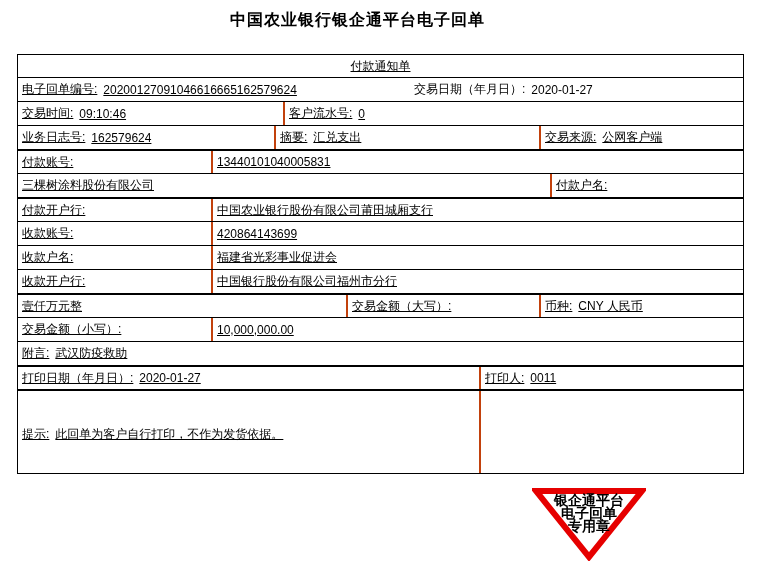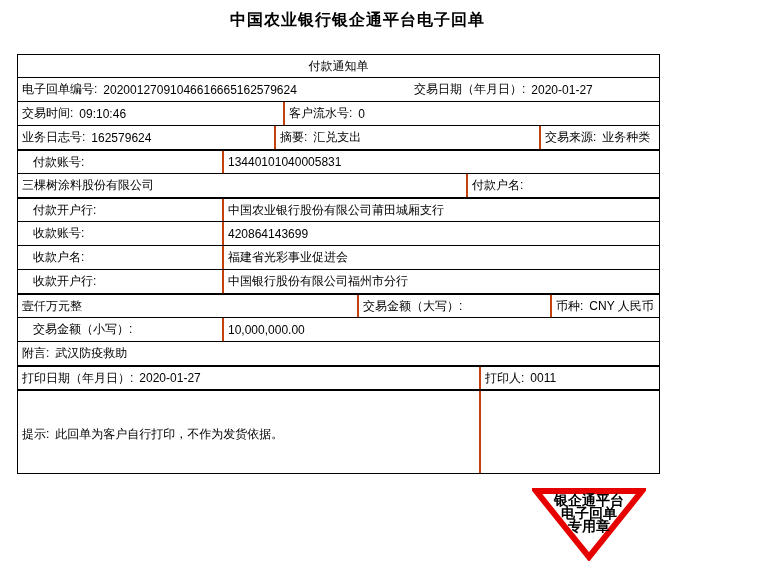--- a/index.html
+++ b/index.html
@@ -5,41 +5,41 @@
   html,body{margin:0;padding:0;}
   body{
     width:761px;height:574px;position:relative;background:#ffffff;color:#000;
     font-family:"Liberation Sans","DejaVu Sans",sans-serif;
   }
   .title{
     position:absolute;top:10px;left:0;width:715px;text-align:center;
     font-size:16px;font-weight:bold;letter-spacing:1px;
   }
   .tbl{
-    position:absolute;left:17px;top:54px;width:643px;height:420px;
+    position:absolute;left:17px;top:54px;width:727px;height:420px;
     box-sizing:border-box;border:1px solid #000;
-    display:flex;flex-direction:column;font-size:12px;
+    display:flex;flex-direction:column;font-size:12px;text-decoration:underline;
   }
   .row{display:flex;box-sizing:border-box;border-top:1px solid #000;height:24px;flex:0 0 auto;}
   .row:first-child{border-top:none;}
   .row.thick{border-top-width:2px;}
   .row.hdr{height:22px;}
   .row.last{flex:1 1 auto;}
   .cell{
     box-sizing:border-box;border-left:2px solid #c2410c;padding-left:4px;
     display:flex;align-items:center;overflow:hidden;white-space:nowrap;
   }
   .cell:first-child{border-left:none;}
   .cell.center{justify-content:center;padding-left:0;}
   .cell.top{align-items:center;padding-top:4px;}
   .val{margin-left:6px;}
   .grow{flex:1 1 auto;}
   .c1{flex:0 0 256px;}      
   .c2{flex:0 0 265px;}      
-  .lab{flex:0 0 193px;margin-left:11px;}     
+  .lab{flex:0 0 193px;}     
   .amt{flex:0 0 328px;}     
   .pr{flex:0 0 461px;}      
   .relcell{position:relative;flex:1 1 auto;}
   .pos2{position:absolute;left:396px;top:0;height:100%;display:flex;align-items:center;text-align:center;}
   .stamp{position:absolute;left:532px;top:487px;width:114px;height:74px;}
   .stamp svg{position:absolute;left:0;top:0;}
   .stamp-text{
     position:absolute;top:7px;left:0;width:100%;text-align:center;
     font-weight:bold;font-size:14px;line-height:13px;color:#000;
   }
@@ -81,21 +81,21 @@
     <div class="cell c1">
       <span>业务日志号:</span>
       <span class="val">162579624</span>
     </div>
     <div class="cell c2">
       <span>摘要:</span>
       <span class="val">汇兑支出</span>
     </div>
     <div class="cell grow">
       <span>交易来源:</span>
-      <span class="val">业务种类</span>
+      <span class="val">公网客户端</span>
     </div>
   </div>
 
   <div class="row thick">
     <div class="cell lab">付款账号:</div>
     <div class="cell grow">13440101040005831</div>
   </div>
 
   <div class="row">
     <div class="cell grow">三棵树涂料股份有限公司</div>

